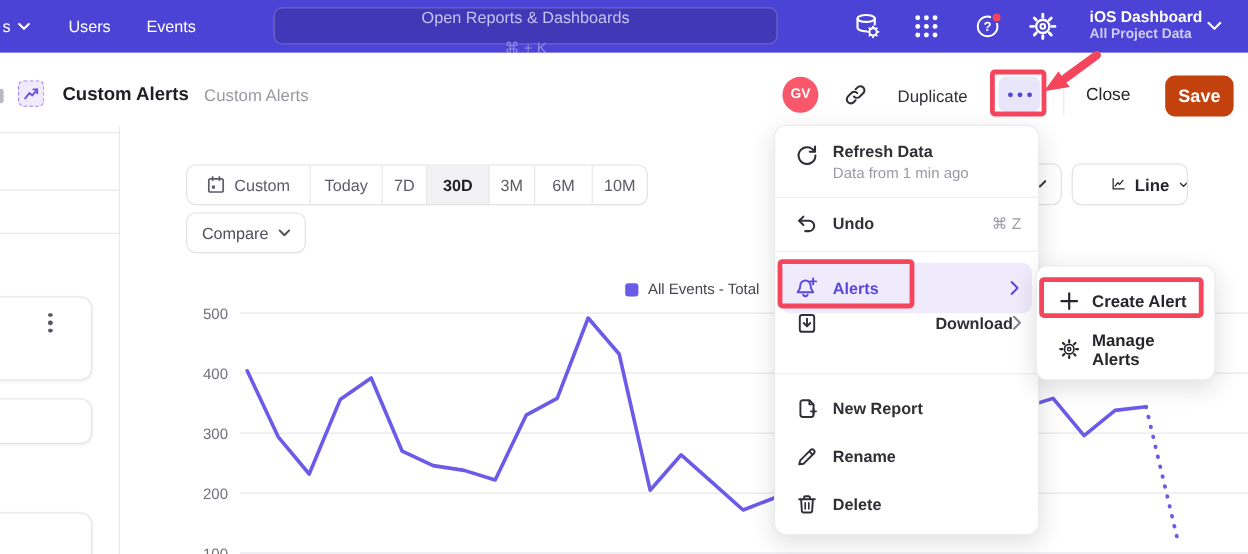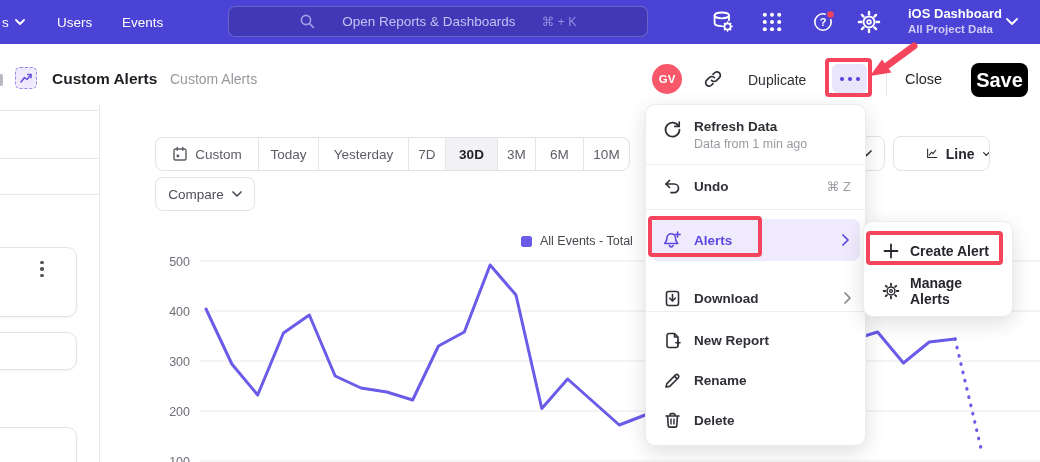--- a/index.html
+++ b/index.html
@@ -6,21 +6,21 @@
   html,body { width:1040px; height:462px; overflow:hidden; background:#fff;
     font-family:"Liberation Sans", sans-serif; }
   #stage { position:relative; width:1040px; height:462px; background:#fff; }
 
   
   #topnav { position:absolute; left:0; top:0; width:1040px; height:44px; background:#4B42D6; }
   .navitem { position:absolute; top:0; height:44px; display:flex; align-items:center; gap:6px;
     color:#fff; font-size:13.5px; font-weight:500; cursor:pointer; }
   #searchbar { position:absolute; left:228px; top:6px; width:420px; height:31px;
     background:rgba(0,0,0,0.14); border:1px solid rgba(255,255,255,0.22); border-radius:7px;
-    display:flex; align-items:center; justify-content:center; gap:26px; }
+    display:flex; align-items:center; justify-content:center; gap:10px;flex-direction:column; }
   #searchbar .ph { color:#C6C2F2; font-size:13.5px; }
   #searchbar .kbd { color:#948EE0; font-size:12.5px; }
   .navicon { position:absolute; top:10px; width:24px; height:24px; cursor:pointer; }
   #project { position:absolute; left:908px; top:5px; cursor:pointer; }
   #project .pname { color:#fff; font-size:13px; font-weight:700; line-height:17px; }
   #project .pscope { color:#CFCBF4; font-size:11.5px; font-weight:600; line-height:15px; }
   #project-chevron { position:absolute; left:1006px; top:18px; }
 
   
   #header { position:absolute; left:0; top:44px; width:1040px; height:61px; background:#fff; }
@@ -33,21 +33,21 @@
     background:#F8586A; color:#fff; font-size:11.5px; font-weight:700;
     display:flex; align-items:center; justify-content:center; cursor:pointer; }
   #link-btn { position:absolute; left:703px; top:25px; width:20px; height:20px; cursor:pointer; }
   #duplicate-btn { position:absolute; left:748px; top:28px; font-size:14px; font-weight:500; color:#2F2F36; cursor:pointer; }
   #more-btn { position:absolute; left:832px; top:20px; width:35px; height:29px; border-radius:6px;
     background:#E9E5FB; display:flex; align-items:center; justify-content:center; gap:4px; cursor:pointer; }
   #more-btn i { width:4px; height:4px; border-radius:50%; background:#5243D9; display:block; }
   #hdr-divider { position:absolute; left:886px; top:18px; width:1px; height:34px; background:#E6E6EA; }
   #close-btn { position:absolute; left:905px; top:27px; font-size:14.5px; font-weight:500; color:#242429; cursor:pointer; }
   #save-btn { position:absolute; left:971px; top:19px; width:57px; height:34px; border-radius:8px;
-    background:#000000; color:#fff; font-size:20px; font-weight:600; border:none;
+    background:#c2410c; color:#fff; font-size:15px; font-weight:600; border:none;
     display:flex; align-items:center; justify-content:center; cursor:default; }
 
   
   #leftpanel { position:absolute; left:0; top:105px; width:100px; height:357px; background:#fff; }
   #leftpanel .vline { position:absolute; left:99px; top:0; width:1px; height:357px; background:#E8E8EB; }
   .hline { position:absolute; left:0; width:99px; height:1px; background:#E8E8EB; }
   .lcard { position:absolute; left:-18px; width:95px; background:#fff; border:1px solid #E3E3E7;
     border-radius:10px; box-shadow:0 1px 3px rgba(0,0,0,0.05); }
   #kebab { position:absolute; left:52px; top:10px; width:14px; height:22px; cursor:pointer;
     display:flex; flex-direction:column; align-items:center; gap:3px; justify-content:center; }
@@ -248,23 +248,20 @@
         <rect x="2" y="3" width="12" height="11" rx="1.5" fill="none" stroke="#5C5C66" stroke-width="1.4"></rect>
         <line x1="5.2" y1="1.4" x2="5.2" y2="4.2" stroke="#5C5C66" stroke-width="1.4" stroke-linecap="round"></line>
         <line x1="10.8" y1="1.4" x2="10.8" y2="4.2" stroke="#5C5C66" stroke-width="1.4" stroke-linecap="round"></line>
         <rect x="4.6" y="8.6" width="2.6" height="2.6" fill="#5C5C66"></rect>
       </svg>
       <span>Custom</span>
     </div>
     <div class="seg" style="width:60px;">
         <span>Today</span>
       </div>
-    <div class="seg" style="width:90px;">
-        <span>Yesterday</span>
-      </div>
     <div class="seg" style="width:37px;">
         <span>7D</span>
       </div>
     <div class="seg sel" style="width:52px;">
         <span>30D</span>
       </div>
     <div class="seg" style="width:38px;">
         <span>3M</span>
       </div>
     <div class="seg" style="width:48px;">
@@ -353,21 +350,21 @@
           <line x1="15.6" y1="2" x2="15.6" y2="7" stroke="#5B48DE" stroke-width="1.6" stroke-linecap="round"></line>
           <line x1="13.1" y1="4.5" x2="18.1" y2="4.5" stroke="#5B48DE" stroke-width="1.6" stroke-linecap="round"></line>
         </svg>
       </span>
       <span class="lab">Alerts</span>
       <svg width="7" height="12" viewBox="0 0 7 12">
           <polyline points="1,1 6,6 1,11" fill="none" stroke="#5B48DE" stroke-width="1.7" stroke-linecap="round" stroke-linejoin="round"></polyline>
         </svg>
     </div>
 
-    <div class="mi" style="top:173px;">
+    <div class="mi" style="top:144px;text-align:right;">
       <span class="ic">
         <svg width="19" height="19" viewBox="0 0 19 19">
           <rect x="3.5" y="2.5" width="12" height="14" rx="2" fill="none" stroke="#2F2F36" stroke-width="1.6"></rect>
           <line x1="9.5" y1="5.5" x2="9.5" y2="11.5" stroke="#2F2F36" stroke-width="1.6" stroke-linecap="round"></line>
           <polyline points="6.8,9.2 9.5,12 12.2,9.2" fill="none" stroke="#2F2F36" stroke-width="1.6" stroke-linecap="round" stroke-linejoin="round"></polyline>
         </svg>
       </span>
       <span class="lab">Download</span>
       <svg width="7" height="12" viewBox="0 0 7 12">
           <polyline points="1,1 6,6 1,11" fill="none" stroke="#85858D" stroke-width="1.7" stroke-linecap="round" stroke-linejoin="round"></polyline>

